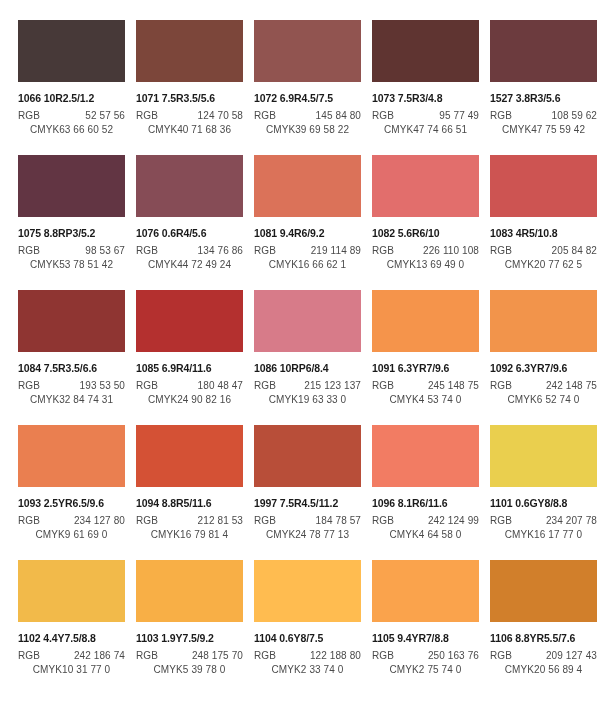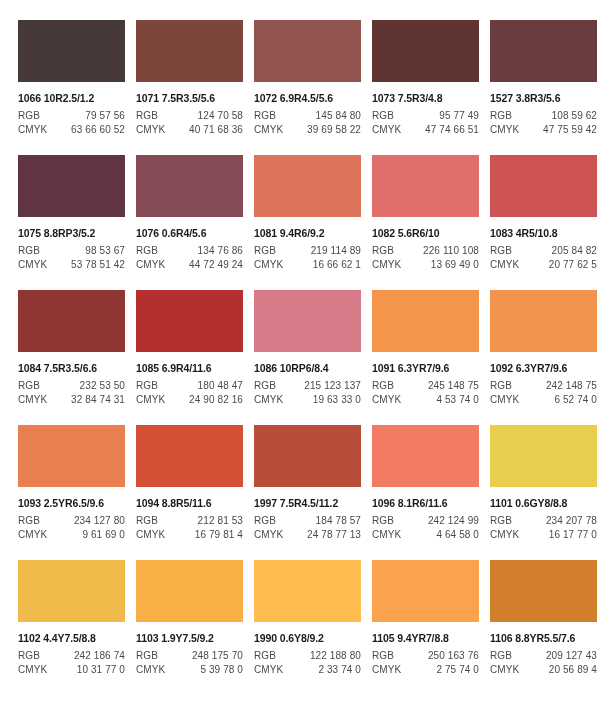--- a/index.html
+++ b/index.html
@@ -53,53 +53,53 @@
     white-space: nowrap;
   }
   .swatch-row .model-label {
     letter-spacing: 0.1px;
   }
   .swatch-row .model-values {
     text-align: right;
     letter-spacing: 0.1px;
   }
   .row-rgb { margin-top: 6px; }
-  .row-cmyk { margin-top: 3px; }
+  .row-cmyk { margin-top: 3px; justify-content: center; }
 </style>
 </head>
 <body>
 
 <div id="swatch-grid">
     <div class="swatch-cell">
       <div class="swatch-color" style="background-color: rgb(71, 57, 56);"></div>
       <div class="swatch-title">1066 10R2.5/1.2</div>
       <div class="swatch-row row-rgb">
         <span class="model-label">RGB</span>
-        <span class="model-values">79 57 56</span>
+        <span class="model-values">52 57 56</span>
       </div>
       <div class="swatch-row row-cmyk">
         <span class="model-label">CMYK</span>
         <span class="model-values">63 66 60 52</span>
       </div>
     </div>
     <div class="swatch-cell">
       <div class="swatch-color" style="background-color: rgb(124, 70, 58);"></div>
       <div class="swatch-title">1071 7.5R3.5/5.6</div>
       <div class="swatch-row row-rgb">
         <span class="model-label">RGB</span>
         <span class="model-values">124 70 58</span>
       </div>
       <div class="swatch-row row-cmyk">
         <span class="model-label">CMYK</span>
         <span class="model-values">40 71 68 36</span>
       </div>
     </div>
     <div class="swatch-cell">
       <div class="swatch-color" style="background-color: rgb(145, 84, 80);"></div>
-      <div class="swatch-title">1072 6.9R4.5/5.6</div>
+      <div class="swatch-title">1072 6.9R4.5/7.5</div>
       <div class="swatch-row row-rgb">
         <span class="model-label">RGB</span>
         <span class="model-values">145 84 80</span>
       </div>
       <div class="swatch-row row-cmyk">
         <span class="model-label">CMYK</span>
         <span class="model-values">39 69 58 22</span>
       </div>
     </div>
     <div class="swatch-cell">
@@ -184,21 +184,21 @@
       <div class="swatch-row row-cmyk">
         <span class="model-label">CMYK</span>
         <span class="model-values">20 77 62 5</span>
       </div>
     </div>
     <div class="swatch-cell">
       <div class="swatch-color" style="background-color: rgb(143, 53, 50);"></div>
       <div class="swatch-title">1084 7.5R3.5/6.6</div>
       <div class="swatch-row row-rgb">
         <span class="model-label">RGB</span>
-        <span class="model-values">232 53 50</span>
+        <span class="model-values">193 53 50</span>
       </div>
       <div class="swatch-row row-cmyk">
         <span class="model-label">CMYK</span>
         <span class="model-values">32 84 74 31</span>
       </div>
     </div>
     <div class="swatch-cell">
       <div class="swatch-color" style="background-color: rgb(180, 48, 47);"></div>
       <div class="swatch-title">1085 6.9R4/11.6</div>
       <div class="swatch-row row-rgb">
@@ -325,21 +325,21 @@
         <span class="model-label">RGB</span>
         <span class="model-values">248 175 70</span>
       </div>
       <div class="swatch-row row-cmyk">
         <span class="model-label">CMYK</span>
         <span class="model-values">5 39 78 0</span>
       </div>
     </div>
     <div class="swatch-cell">
       <div class="swatch-color" style="background-color: rgb(255, 188, 80);"></div>
-      <div class="swatch-title">1990 0.6Y8/9.2</div>
+      <div class="swatch-title">1104 0.6Y8/7.5</div>
       <div class="swatch-row row-rgb">
         <span class="model-label">RGB</span>
         <span class="model-values">122 188 80</span>
       </div>
       <div class="swatch-row row-cmyk">
         <span class="model-label">CMYK</span>
         <span class="model-values">2 33 74 0</span>
       </div>
     </div>
     <div class="swatch-cell">

